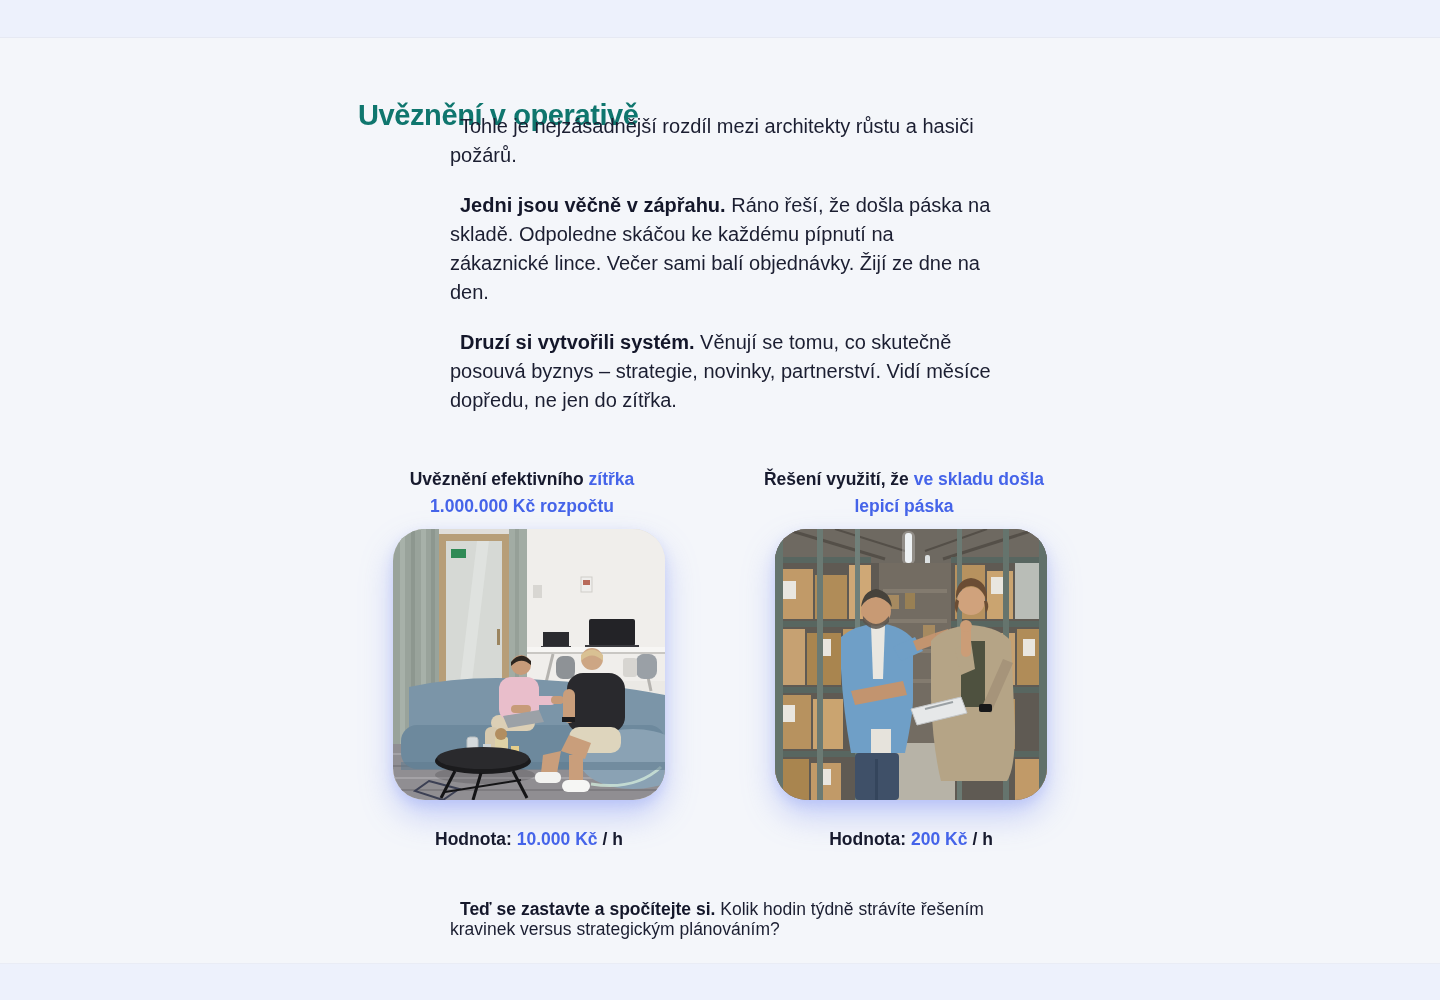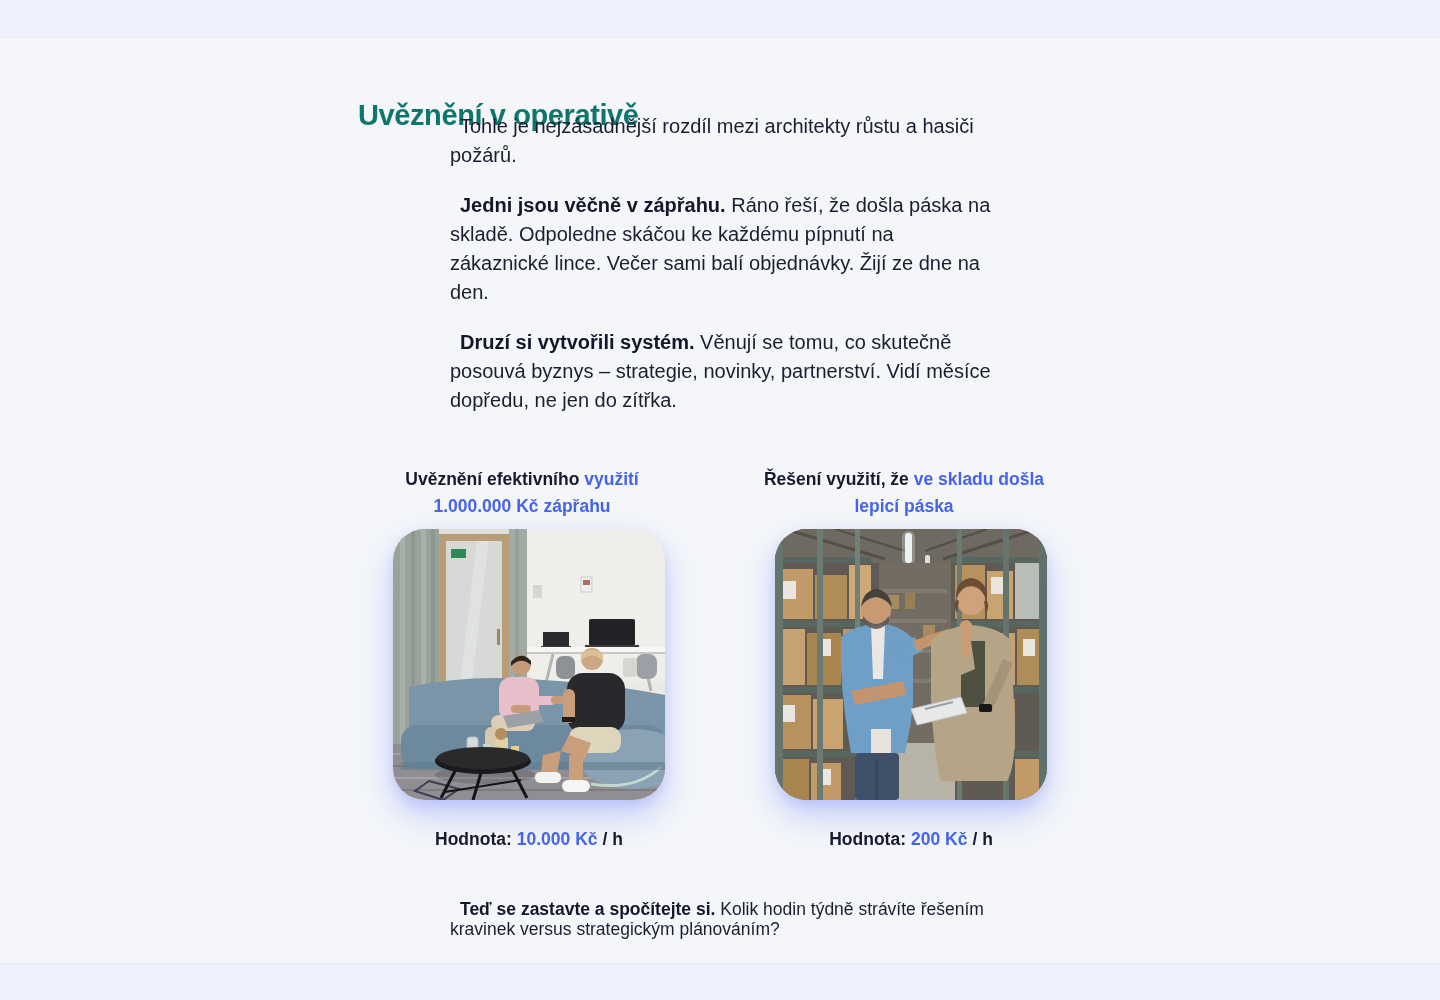--- a/index.html
+++ b/index.html
@@ -65,21 +65,21 @@
   <div class="body-copy">
     <p><strong></strong><span>Tohle je nejzásadnější rozdíl mezi architekty růstu a hasiči požárů.</span></p>
     <p><strong>Jedni jsou věčně v zápřahu.</strong><span> Ráno řeší, že došla páska na skladě. Odpoledne skáčou ke každému pípnutí na zákaznické lince. Večer sami balí objednávky. Žijí ze dne na den.</span></p>
     <p><strong>Druzí si vytvořili systém.</strong><span> Věnují se tomu, co skutečně posouvá byznys – strategie, novinky, partnerství. Vidí měsíce dopředu, ne jen do zítřka.</span></p>
   </div>
 
   <div class="figure-row">
 
     <figure class="figure-col">
       <figcaption class="caption">
-        <span class="dark">Uvěznění efektivního</span><span class="blue"> využití 1.000.000 Kč zápřahu</span>
+        <span class="dark">Uvěznění efektivního</span><span class="blue"> zítřka 1.000.000 Kč rozpočtu</span>
       </figcaption>
       <div class="photo-card">
         <svg viewBox="0 0 272 271" xmlns="http://www.w3.org/2000/svg">
           <rect width="272" height="271" fill="#ebe9e5"></rect>
           <rect width="272" height="8" fill="#e0deda"></rect>
 
           <rect x="118" y="0" width="26" height="13" fill="#2c2c30"></rect>
           <circle cx="131" cy="7" r="12" fill="#fbfaf8"></circle>
           <circle cx="196" cy="10" r="16" fill="#fdfdfb"></circle>
 

